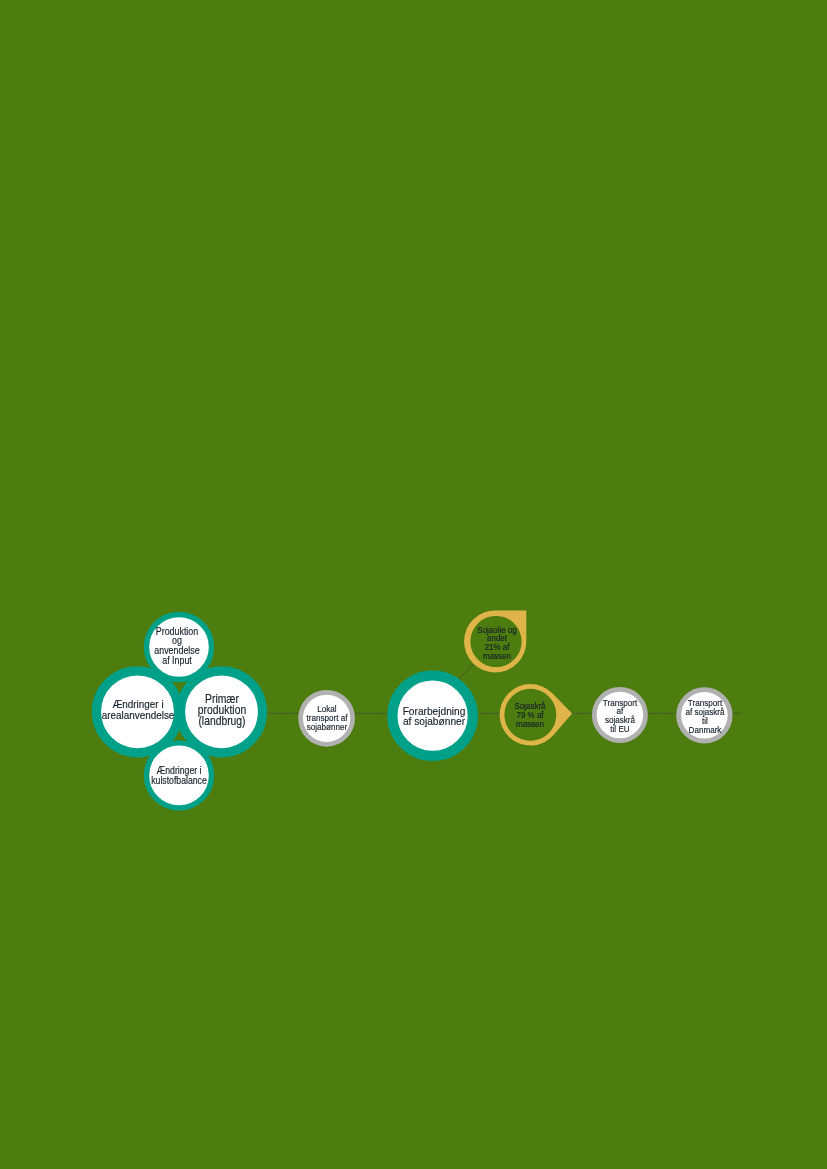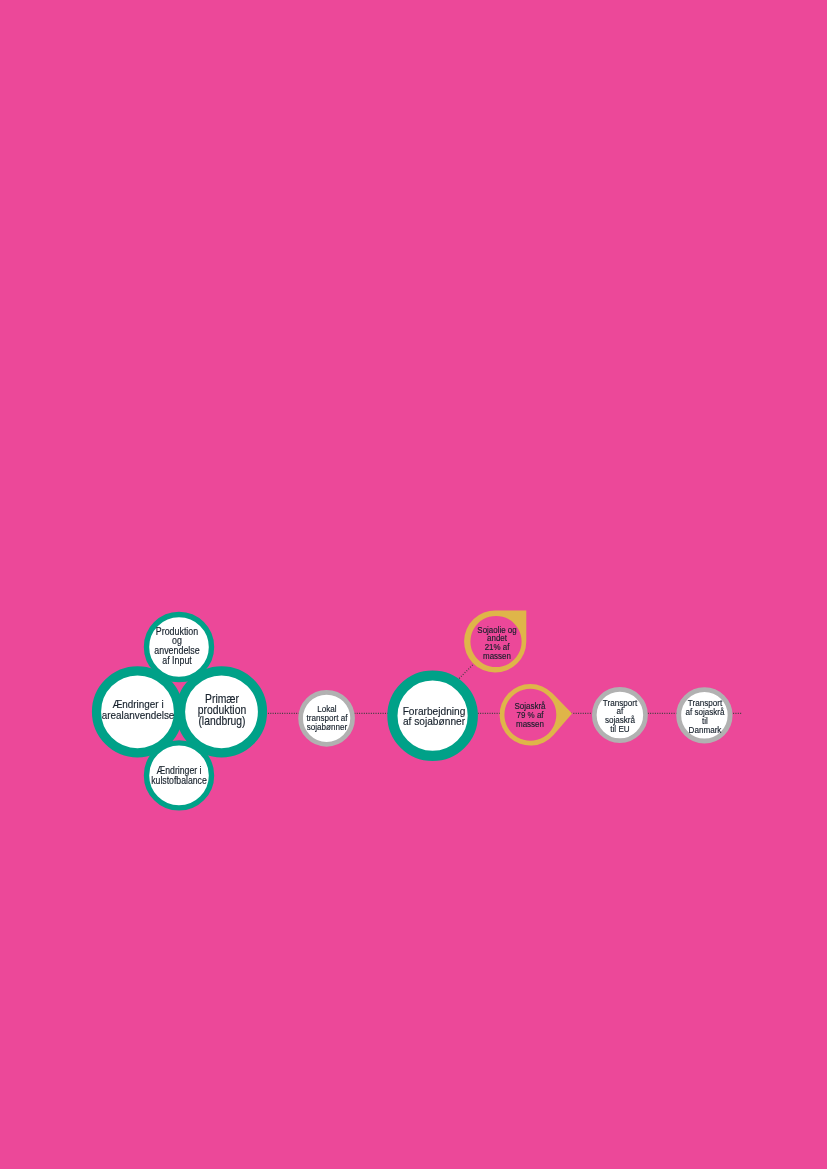--- a/index.html
+++ b/index.html
@@ -1,18 +1,18 @@
 <!DOCTYPE html>
 <html><head>
 <meta charset="utf-8">
 <title>Sojaproduktion livscyklus</title>
 <style>
   html,body{margin:0;padding:0;background:#ffffff;}
   body{width:827px;height:1169px;font-family:"Liberation Sans",sans-serif;}
-  #page{position:relative;width:827px;height:1169px;background:#ec4899;overflow:hidden;}
+  #page{position:relative;width:827px;height:1169px;background:#4d7c0f;overflow:hidden;}
   #flow{position:absolute;left:0;top:0;}
   .node-label{
     position:absolute;text-align:center;color:#16202b;
     font-family:"Liberation Sans",sans-serif;white-space:nowrap;
     transform-origin:50% 0;
     -webkit-text-stroke:0.16px #16202b;
   }
   .node-label .ln{display:block;}
 </style>
 </head>

